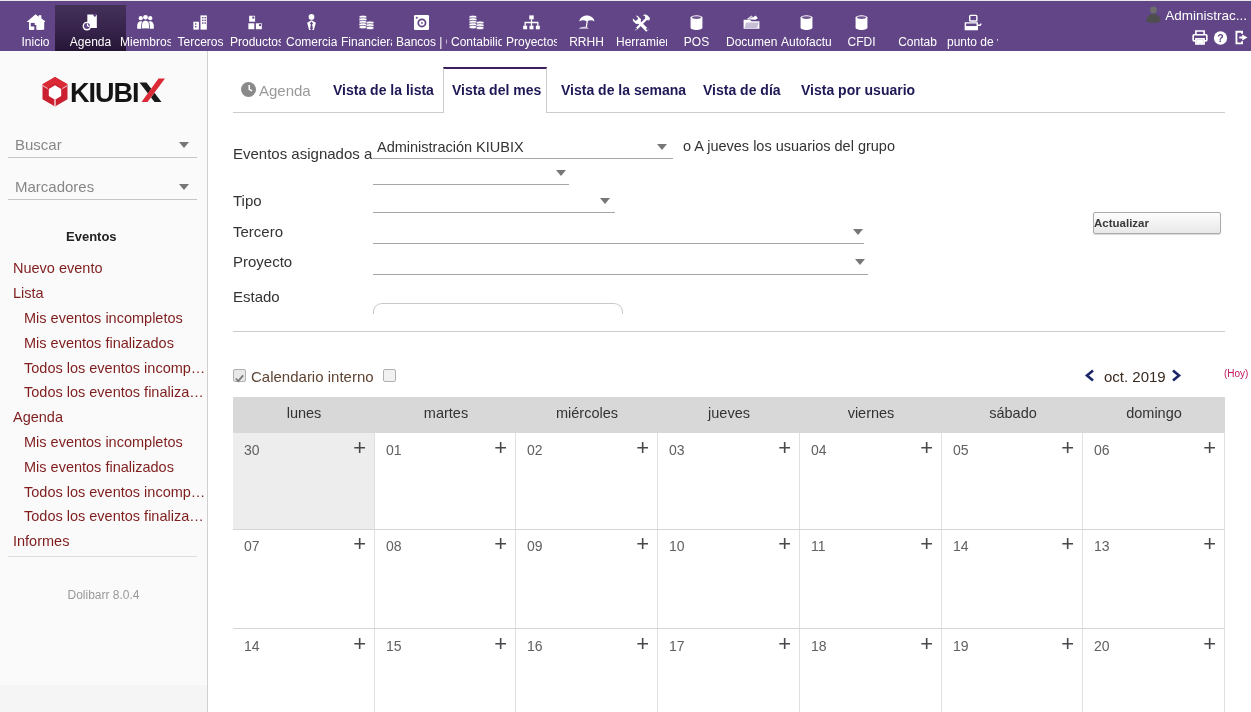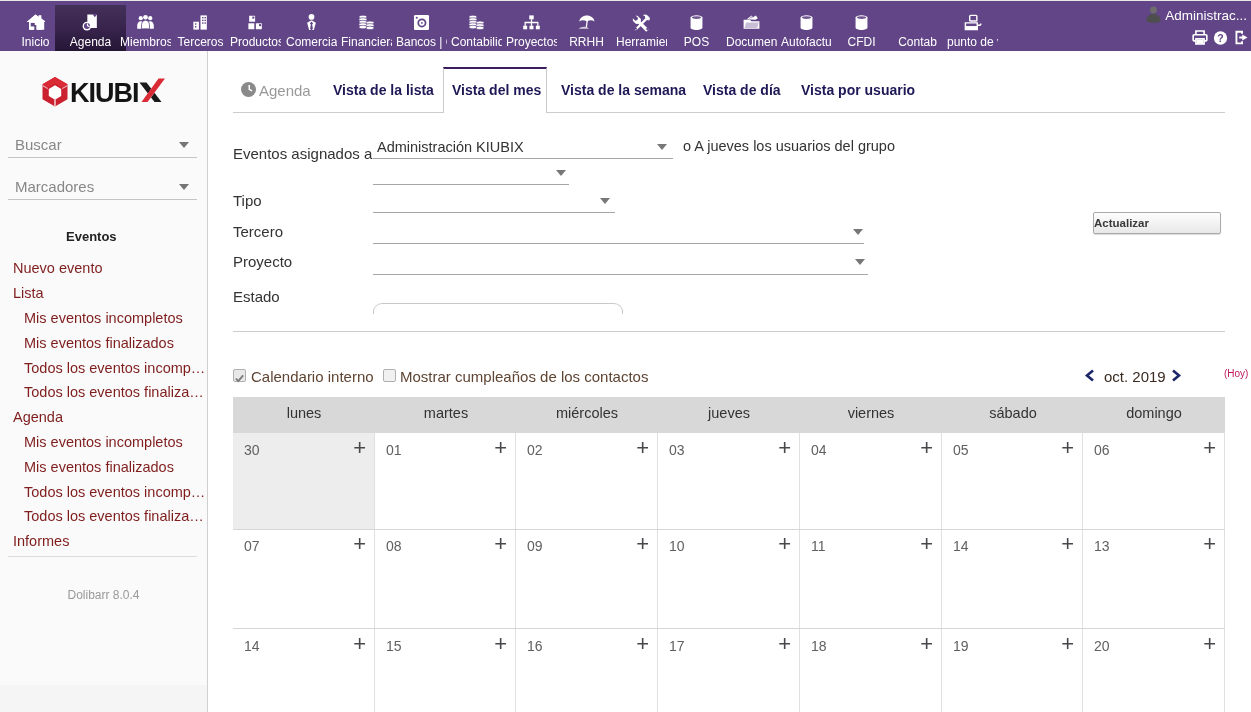--- a/index.html
+++ b/index.html
@@ -354,21 +354,20 @@
     <div class="fcaret" style="left:647px;top:208px"></div>
     <div class="flabel" style="top:237px">Estado</div>
     <div style="position:absolute;left:165px;top:252px;width:250px;height:11px;border:1px solid #c9c9c9;border-bottom:none;border-radius:9px 9px 0 0;background:#fff"></div>
     <div id="btn-act">Actualizar</div>
     <div id="formsep"></div>
     <div class="cbox" style="left:25px;top:318px;background:#e8e8e8"><svg width="11" height="11" viewBox="0 0 12 12">
           <path d="M2 6l2.6 2.8L10 2.6" stroke="#7a7a7a" stroke-width="2" fill="none"></path>
         </svg></div>
     <div class="cbrown" style="left:43px;top:317px">Calendario interno</div>
     <div class="cbox" style="left:175px;top:318px"></div>
-    <div class="cbrown" style="left:192px;top:317px">Mostrar cumpleaños de los contactos</div>
     <svg style="position:absolute;left:876px;top:318px" width="11" height="13" viewBox="0 0 11 13">
         <path d="M9 1.5L3 6.5l6 5" stroke="#1c2668" stroke-width="2.6" fill="none"></path>
       </svg>
     <div style="position:absolute;left:896px;top:317px;font-size:15px;color:#3a2a20">oct. 2019</div>
     <svg style="position:absolute;left:963px;top:318px" width="11" height="13" viewBox="0 0 11 13">
         <path d="M2 1.5l6 5-6 5" stroke="#1c2668" stroke-width="2.6" fill="none"></path>
       </svg>
     <div style="position:absolute;left:1016px;top:317px;font-size:10px;color:#be185d">(Hoy)</div>
     <div style="position:absolute;left:25px;top:346px;width:992px;height:36px;background:#d8d8d8"></div>
     <div class="chd" style="left:25px">lunes</div>

